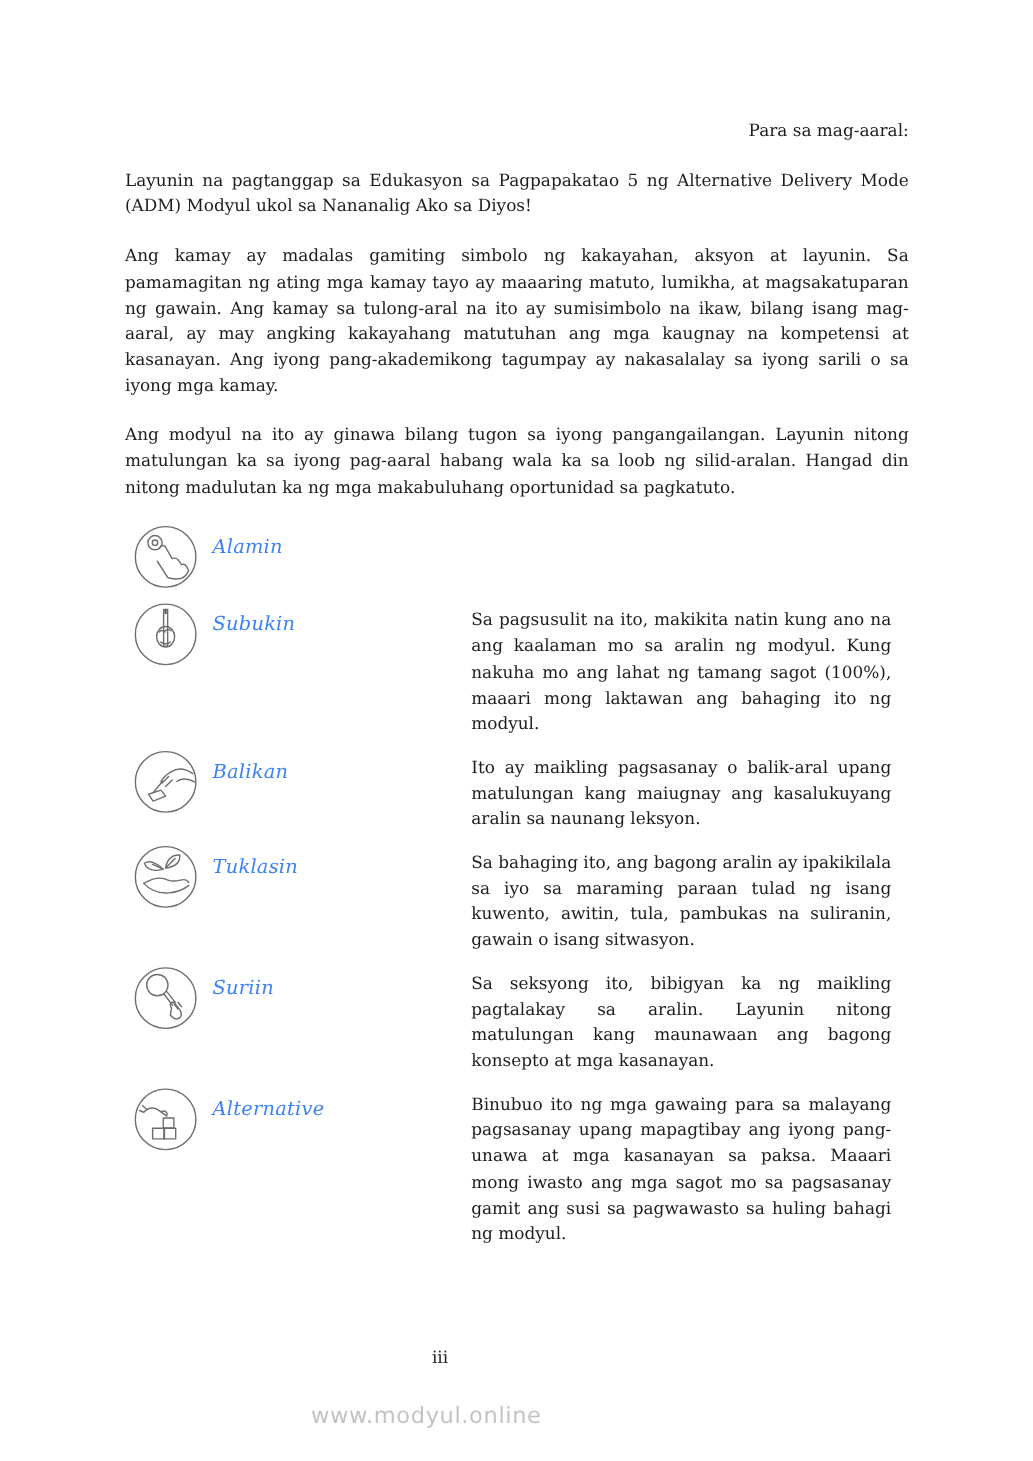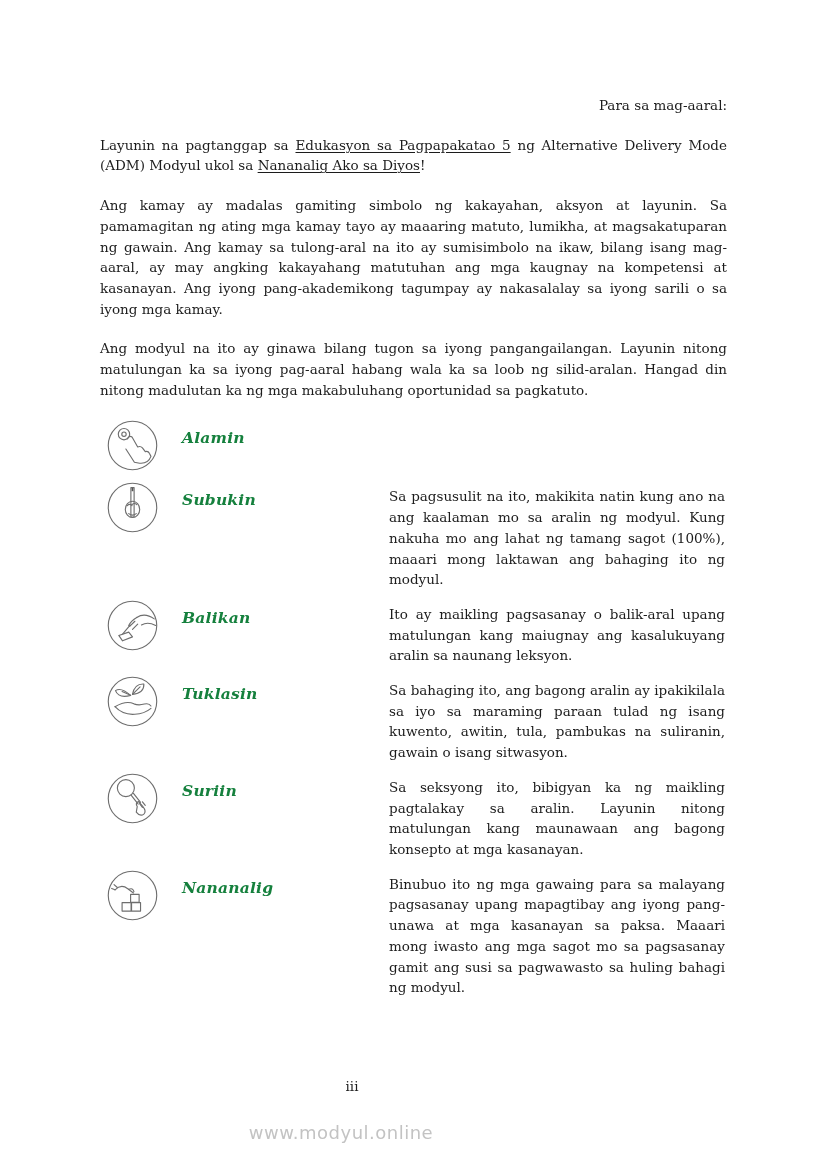--- a/index.html
+++ b/index.html
@@ -21,43 +21,42 @@
     width: 627px;
   }
   .para {
     font-size: 13.5px;
     line-height: 20.7px;
     text-align: justify;
     margin-bottom: 19px;
     color: #1c1c1c;
   }
   .heading { text-align: right; }
-  .u { text-decoration: underline; text-underline-offset: 2px; }
+  .u { text-underline-offset: 2px; }
   .icon-table { margin-top: 17px; }
   .row {
     display: flex;
     align-items: flex-start;
     margin-bottom: 9px;
   }
   .cell-icon {
     width: 70px;
     flex: 0 0 70px;
     padding-left: 6px;
   }
   .cell-icon svg { display: block; }
   .cell-label {
     width: 207px;
     flex: 0 0 207px;
     padding-top: 9px;
     font-size: 15.5px;
-    font-weight: bold;
+    font-weight: normal;
     font-style: italic;
-    color: #15803d;
+    color: #3b82f6;
     letter-spacing: 0.2px;
-    margin-left: 12px;
   }
   .cell-desc {
     width: 336px;
     flex: 0 0 336px;
     padding-top: 5px;
     font-size: 13.5px;
     line-height: 20.7px;
     text-align: justify;
   }
   .page-number {
@@ -176,21 +175,21 @@
           <svg width="53" height="53" viewBox="0 0 56 56" class="line-icon">
             <circle cx="28" cy="28" r="25.6"></circle>
             <rect x="17" y="35.5" width="9.5" height="9"></rect>
             <rect x="27" y="35.5" width="9.5" height="9"></rect>
             <rect x="26" y="26.8" width="9" height="8.5"></rect>
             <path d="M9.5 22 q6.5 -6.5 13.5 -1.2 l6 4.5"></path>
             <path d="M24 21.5 q4.5 -2 5.5 2.5"></path>
             <path d="M12 19.5 l-3.5 -3 M9.5 22 l-3.5 -1.5"></path>
           </svg>
         </div>
-        <div class="cell-label">Nananalig</div>
+        <div class="cell-label">Alternative</div>
         <div class="cell-desc">Binubuo ito ng mga gawaing para sa malayang pagsasanay upang mapagtibay ang iyong pang-unawa at mga kasanayan sa paksa. Maaari mong iwasto ang mga sagot mo sa pagsasanay gamit ang susi sa pagwawasto sa huling bahagi ng modyul.</div>
       </div>
 
     </div>
   </div>
 
   <div class="page-number">iii</div>
   <div class="watermark">www.modyul.online</div>
 </div>
 

